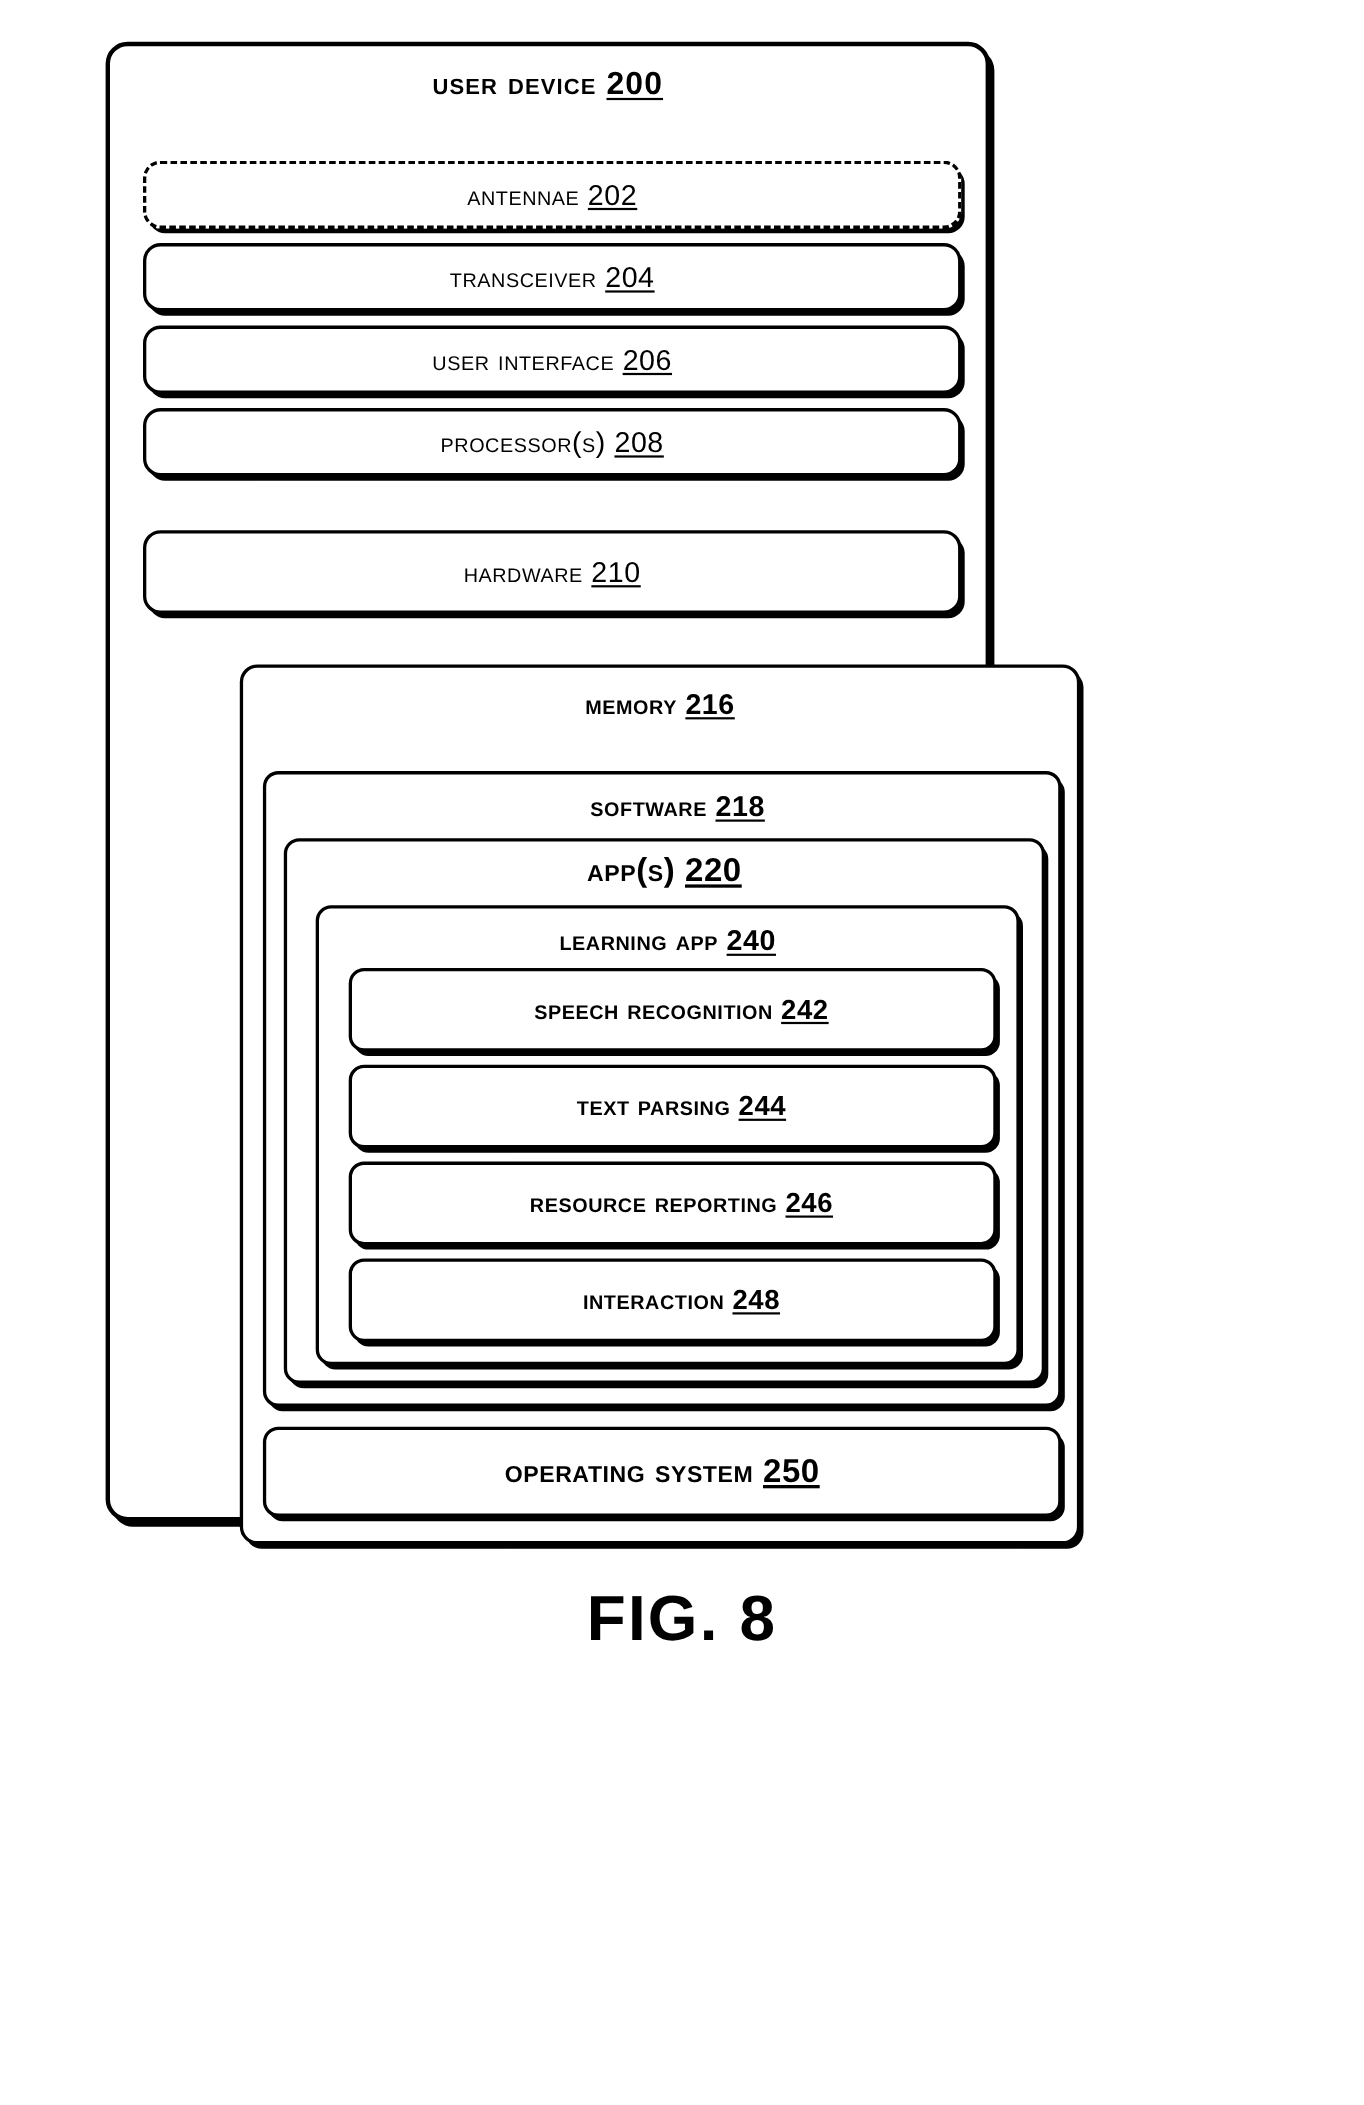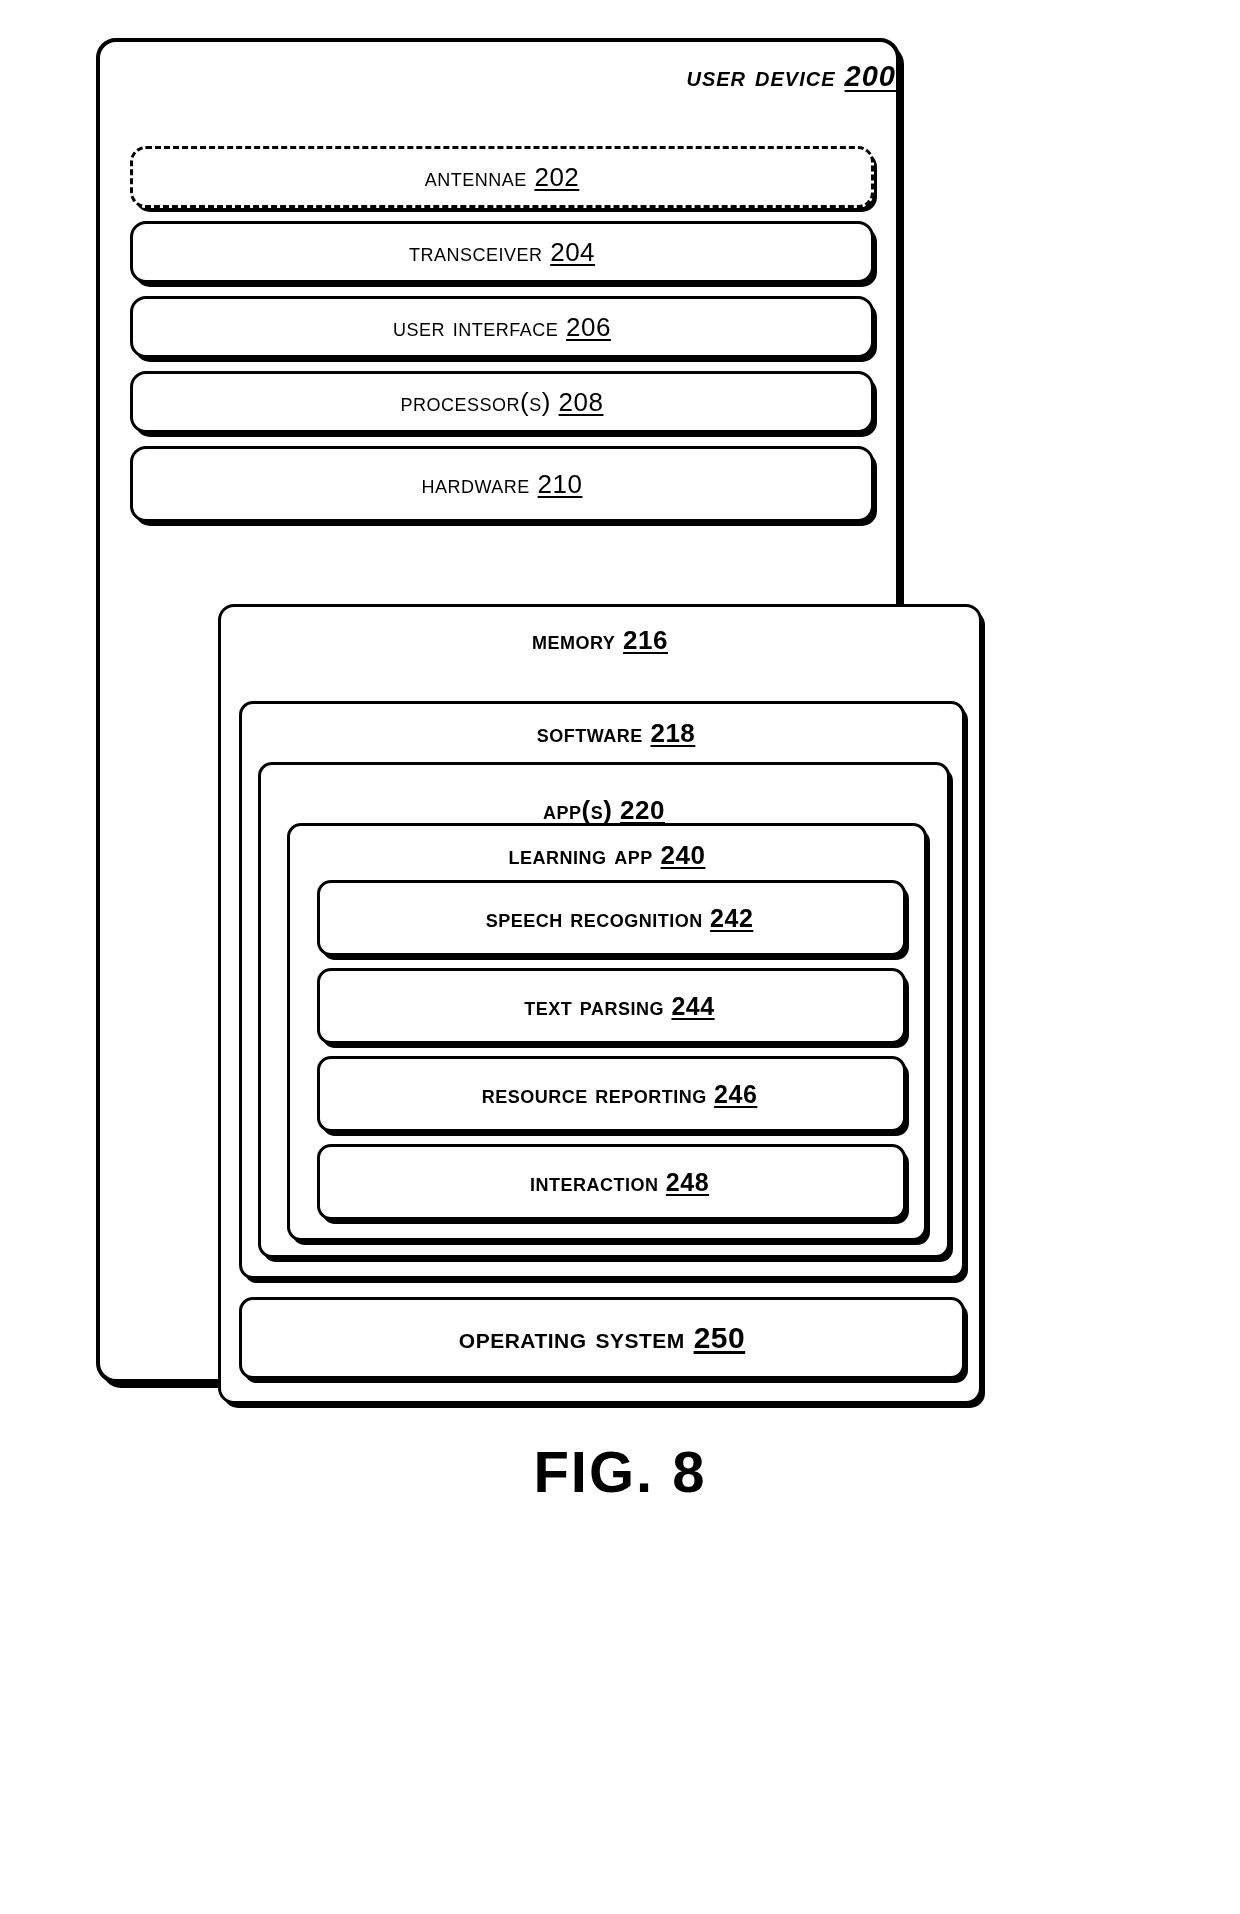--- a/index.html
+++ b/index.html
@@ -62,23 +62,22 @@
   }
   #user-device-title {
     position: absolute;
     top: 18px;
     left: 0;
     right: 0;
     font-size: 29px;
     font-weight: bold;
     font-variant: small-caps;
     text-transform: lowercase;
-    text-align: right;
+    text-align: center;
     letter-spacing: 1px;
-    font-style: italic;
   }
   #user-device-title .ref { text-decoration: underline; text-underline-offset: 4px; }
 
   
   .stack {
     position: absolute;
     left: 30px;
     right: 22px;
     top: 104px;
     display: flex;
@@ -134,23 +133,23 @@
     position: absolute;
     left: 16px;
     top: 58px;
     width: 692px;
     height: 496px;
     border-width: 3px;
     border-radius: 14px;
   }
   #apps-title {
     position: absolute;
-    top: 30px; left: 0; right: 0;
-    text-align: center;
-    font-size: 26px;
+    top: 10px; left: 0; right: 0;
+    text-align: center;
+    font-size: 30px;
   }
 
   
   #learning-app-box {
     position: absolute;
     left: 26px;
     top: 58px;
     width: 640px;
     height: 418px;
     border-width: 3px;
@@ -245,21 +244,21 @@
         </span>
       </div>
 
       <div class="box component-row box-label">
         <span>
           <span>Processor(s)</span>
           <span class="ref">208</span>
         </span>
       </div>
 
-      <div class="box component-row box-label" style="height:76px;">
+      <div class="box component-row box-label" style="height:76px;margin-top:36px;">
         <span>
           <span>Hardware</span>
           <span class="ref">210</span>
         </span>
       </div>
 
     </div>
 
     <div class="box" id="memory-box">
 

